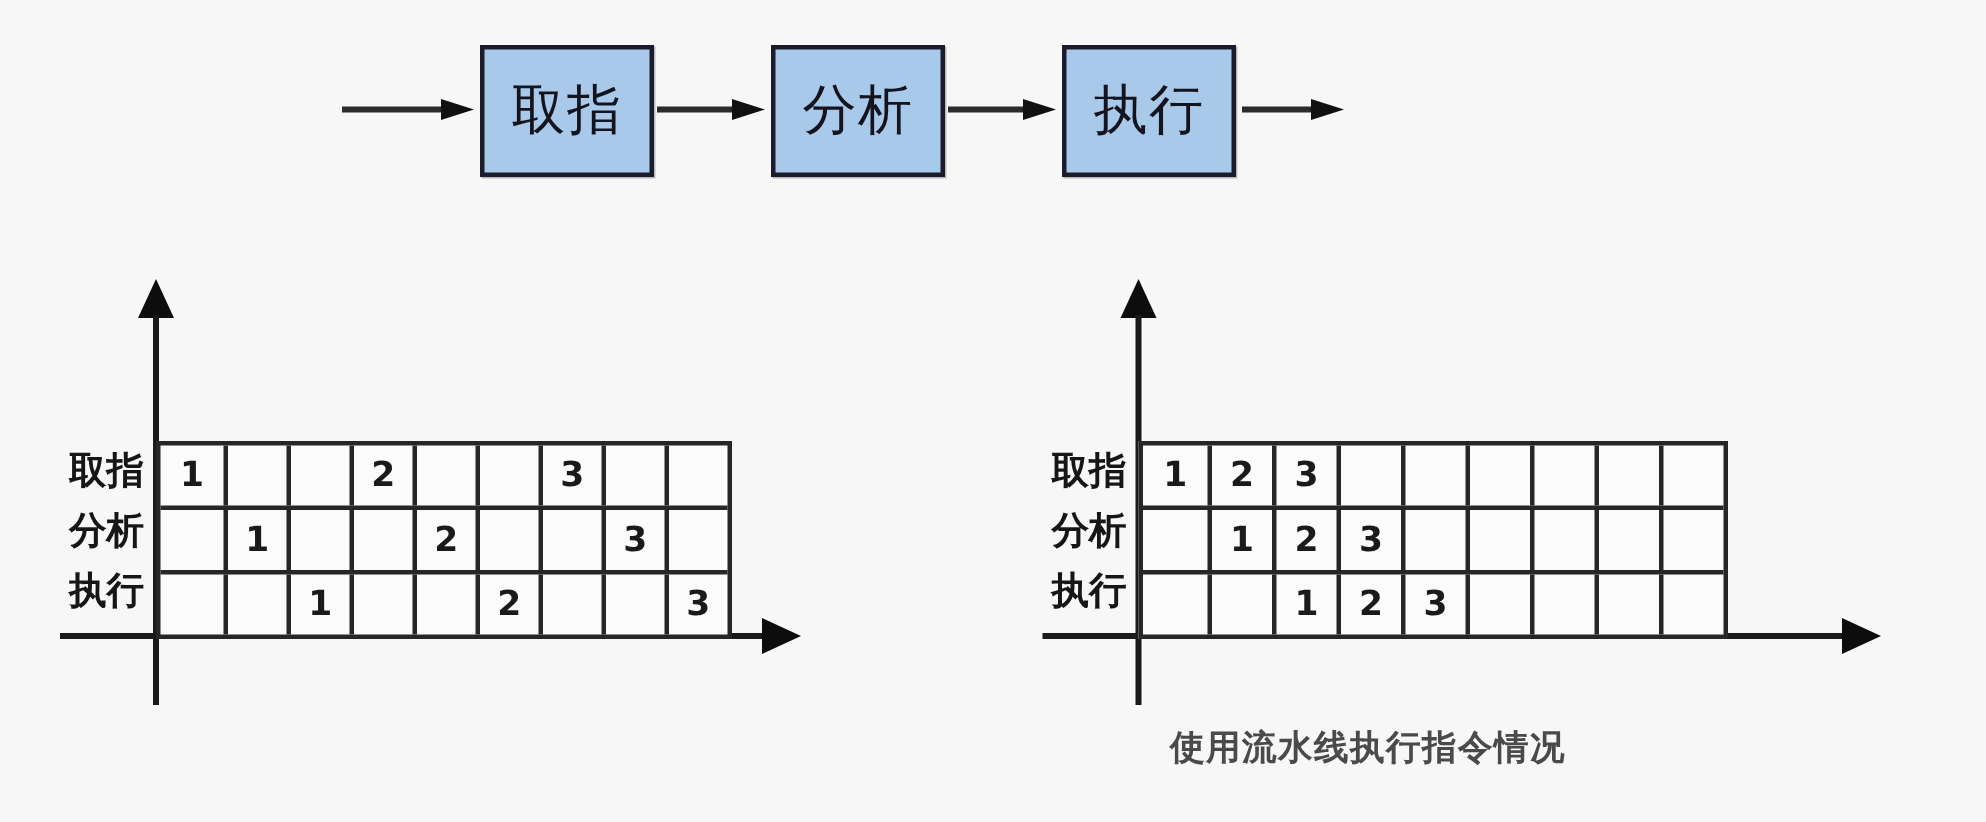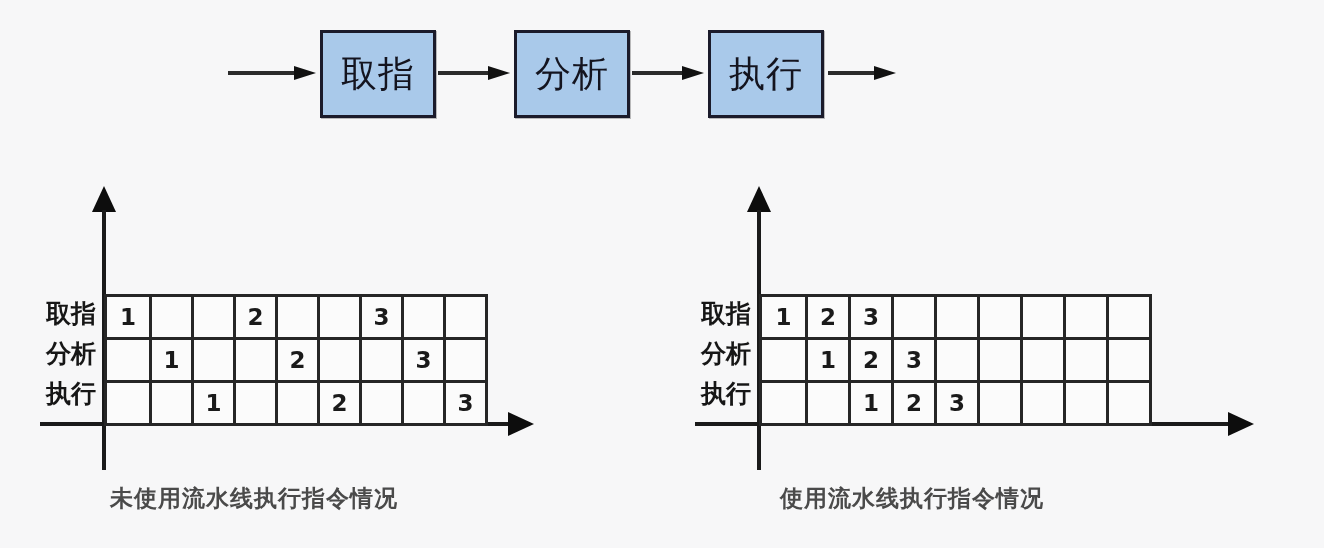--- a/index.html
+++ b/index.html
@@ -223,21 +223,20 @@
       <div class="grid-cell" style="width:42px">1</div>
       <div class="grid-cell" style="width:42px"></div>
       <div class="grid-cell" style="width:42px"></div>
       <div class="grid-cell" style="width:42px">2</div>
       <div class="grid-cell" style="width:42px"></div>
       <div class="grid-cell" style="width:42px"></div>
       <div class="grid-cell" style="width:42px">3</div>
     </div>
   </div>
 
-  <div class="caption" style="left:110px; top:483px;">未使用流水线执行指令情况</div>
 </div>
 
 <div class="timing-diagram" id="timing-diagram-right">
   <div class="axis-y-head" style="left:92px; top:186px;"></div>
   <div class="axis-y" style="left:102px; top:210px; height:260px;"></div>
   <div class="axis-x" style="left:40px; top:422px; width:535px;"></div>
   <div class="axis-x-head" style="left:573px; top:412px;"></div>
 
   <div class="row-labels" style="left:0px; top:294px; width:96px;">
     <div class="row-label">取指</div>

